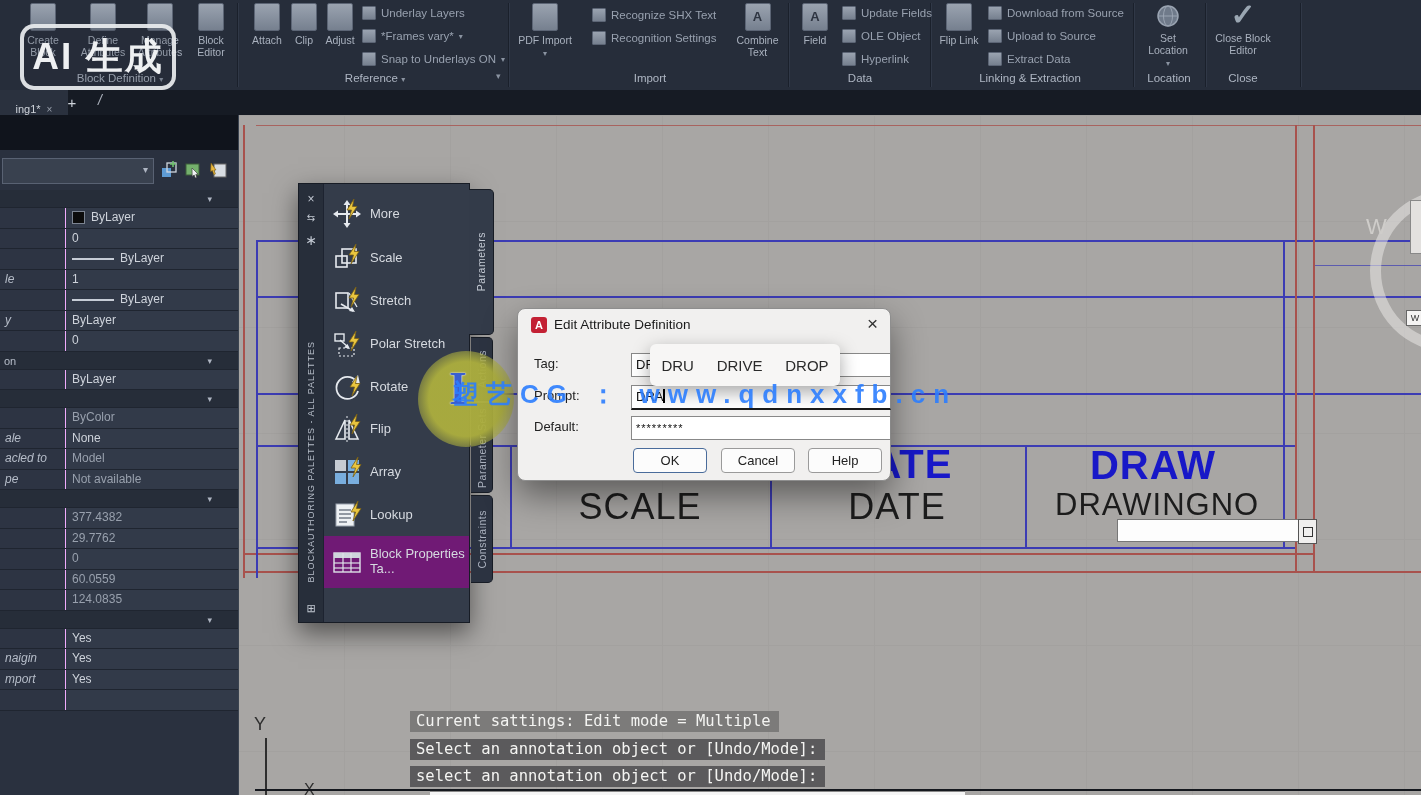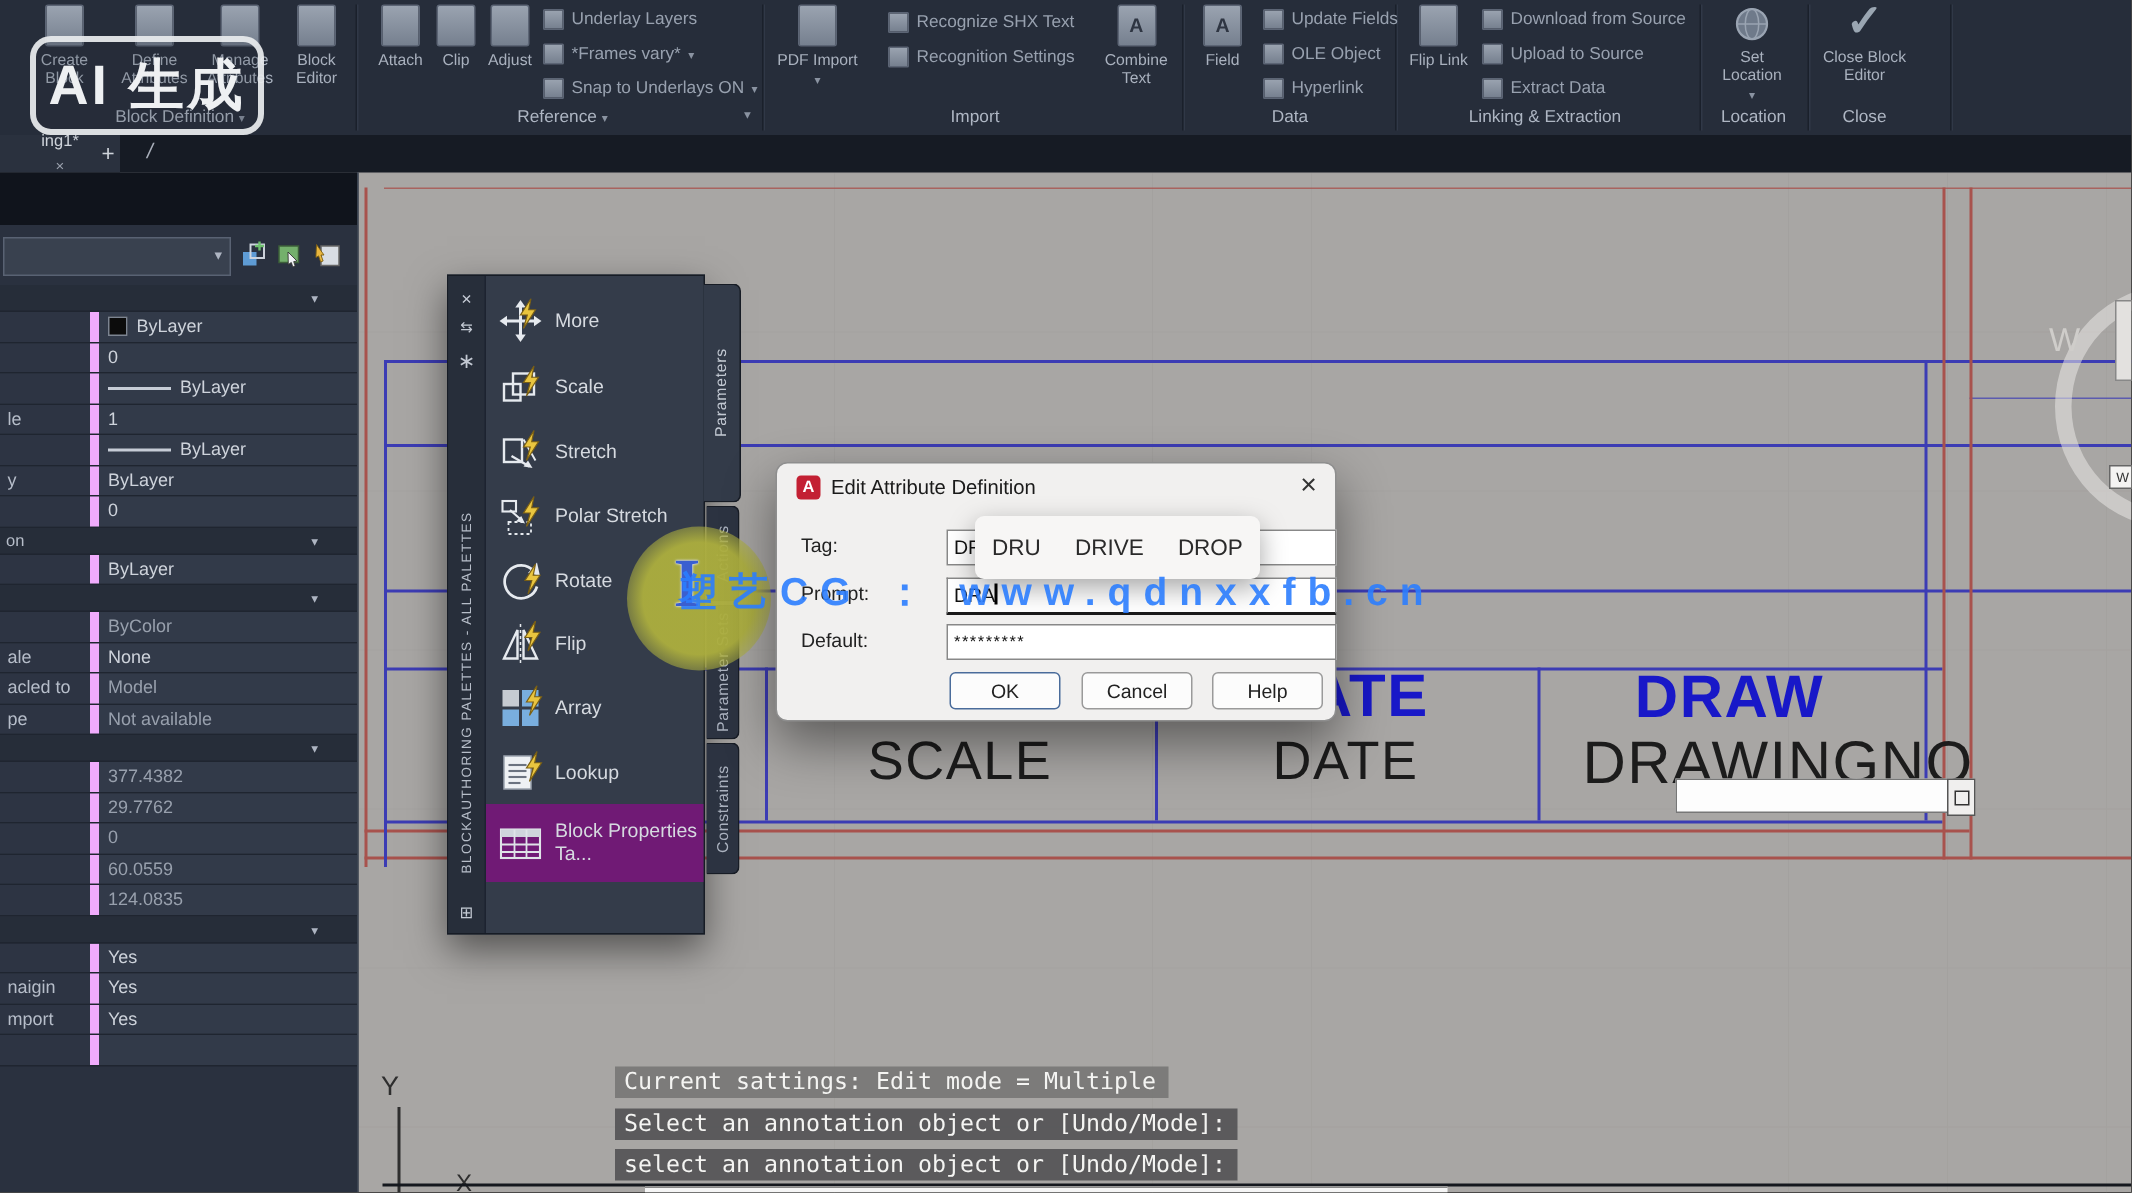--- a/index.html
+++ b/index.html
@@ -12,37 +12,37 @@
   .plabel{position:absolute;top:69px;height:19px;font-size:11.5px;color:#aeb6c3;text-align:center;line-height:19px;white-space:nowrap;}
   .rbtn{position:absolute;display:flex;flex-direction:column;align-items:center;gap:3px;
         font-size:10.5px;color:#a9b1be;text-align:center;line-height:1.15;cursor:default;}
   .rrow{position:absolute;display:flex;align-items:center;gap:5px;font-size:11.5px;color:#98a1af;white-space:nowrap;}
   .ric{width:24px;height:26px;background:linear-gradient(#9aa3b0,#76808f);border:1px solid #5c6575;border-radius:2px;
        display:flex;align-items:center;justify-content:center;color:#2e3542;font-weight:bold;font-size:13px;}
   .sic{width:12px;height:12px;background:linear-gradient(#9aa3b0,#76808f);border:1px solid #5c6575;border-radius:1px;flex:0 0 auto;}
   .car{font-size:8px;color:#8a93a1;}
   
   #tabbar{left:0;top:90px;width:1421px;height:25px;background:#161b24;z-index:6;}
-  #drawtab{position:absolute;left:0;top:0;width:80px;height:25px;background:#2a313e;color:#cfd4db;
-           font-size:11px;display:flex;align-items:center;justify-content:center;gap:6px;flex-direction:column;}
+  #drawtab{position:absolute;left:0;top:0;width:68px;height:25px;background:#2a313e;color:#cfd4db;
+           font-size:11px;display:flex;align-items:flex-end;justify-content:center;gap:6px;}
   #newtab{position:absolute;left:62px;top:3px;width:20px;height:19px;color:#cfd4db;font-size:15px;text-align:center;line-height:19px;}
   #tabslash{position:absolute;left:98px;top:2px;color:#aab0bb;font-size:14px;font-style:italic;}
   
   #props{left:0;top:115px;width:238px;height:680px;background:#2a313f;border-right:1px solid #3a4350;z-index:6;}
   #props-darkhead{position:absolute;left:0;top:0;width:238px;height:35px;background:#10141c;}
   #combo{position:absolute;left:2px;top:43px;width:150px;height:24px;background:#39414f;border:1px solid #596273;}
   #combo .arr{position:absolute;right:5px;top:5px;color:#aeb5c2;font-size:10px;}
   .pbtn{position:absolute;top:44px;width:22px;height:22px;display:flex;align-items:center;justify-content:center;}
   #plist{position:absolute;left:0;top:75px;width:238px;}
   .psec{height:18px;background:#262d39;border-bottom:1px solid #1f2530;position:relative;
         color:#b6bdc9;font-size:11px;line-height:18px;padding-left:4px;box-sizing:border-box;}
   .psec .arr{position:absolute;right:26px;top:0;color:#aeb5c2;font-size:9px;}
   .prow{height:19.5px;display:flex;border-bottom:1px solid #1f2530;font-size:12px;}
   .pl{width:66px;background:#2d3443;color:#b6bdc9;padding-left:5px;box-sizing:border-box;
-      border-right:6px solid #f0abfc;overflow:hidden;white-space:nowrap;line-height:19px;}
+      border-right:1px solid #f0abfc;overflow:hidden;white-space:nowrap;line-height:19px;font-style:italic;}
   .pv{flex:1;background:#323a49;color:#ced3db;padding-left:6px;line-height:19px;display:flex;align-items:center;gap:6px;overflow:hidden;white-space:nowrap;}
   .pv.dim{color:#98a0ad;}
   .sw{width:11px;height:11px;background:#0c0c0c;border:1px solid #7c8491;flex:0 0 auto;}
   .ltline{width:42px;border-top:2px solid #c6ccd6;flex:0 0 auto;}
   
   .bl{background:#3c3cb4;z-index:1;}
   .rl{background:#a8524d;z-index:1;}
   #canvasgrid{left:238px;top:115px;width:1183px;height:680px;z-index:0;
      background-image:linear-gradient(#a09e9c 1px,transparent 1px),linear-gradient(90deg,#a09e9c 1px,transparent 1px);
      background-size:106px 106px;opacity:.55;}
@@ -455,21 +455,21 @@
   <div class="abs bl" style="left:1025px;top:445px;width:2px;height:102px"></div>
   <div class="abs bl" style="left:1283px;top:240px;width:2px;height:307px"></div>
   <div class="abs rl" style="left:243px;top:125px;width:2px;height:453px"></div>
   <div class="abs rl" style="left:1295px;top:125px;width:2px;height:448px"></div>
   <div class="abs rl" style="left:1313px;top:125px;width:2px;height:448px"></div>
 
   <div class="abs cadtxt" style="left:560px;top:486px;width:160px;text-align:center;font-size:36px">SCALE</div>
   <div class="abs cadtag" style="left:830px;top:442px;width:135px;text-align:center;font-size:40px">DATE</div>
   <div class="abs cadtxt" style="left:822px;top:486px;width:150px;text-align:center;font-size:36px">DATE</div>
   <div class="abs cadtag" style="left:1073px;top:443px;width:160px;text-align:center;font-size:40px">DRAW</div>
-  <div class="abs cadtxt" style="left:1055px;top:487px;width:200px;text-align:center;font-size:40px">DRAWINGNO</div>
+  <div class="abs cadtxt" style="left:1055px;top:487px;width:200px;text-align:center;font-size:31px">DRAWINGNO</div>
 
   <div class="abs" id="inplace"></div>
   <div class="abs" id="inplacebtn">
       <span class="g"></span>
     </div>
 
   <div class="abs" id="vc-ring"></div>
   <div class="abs" id="vc-face"></div>
   <div class="abs" id="vc-w">W</div>
   <div class="abs" id="vc-mini">W</div>

